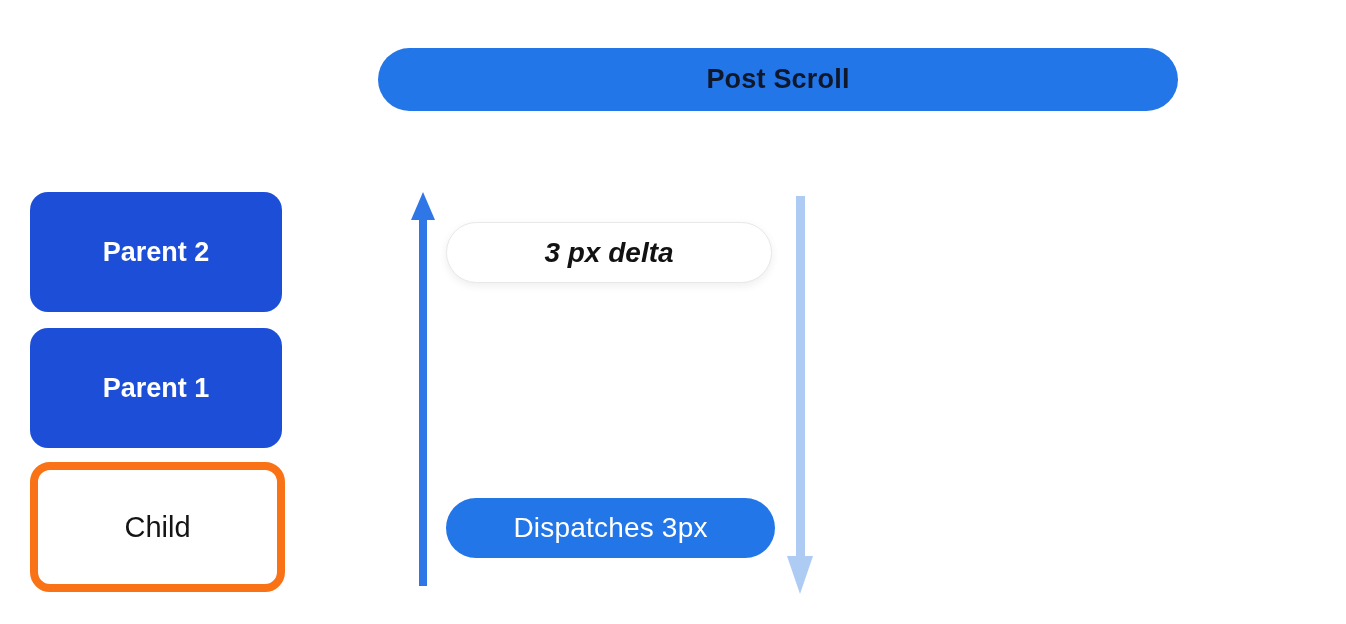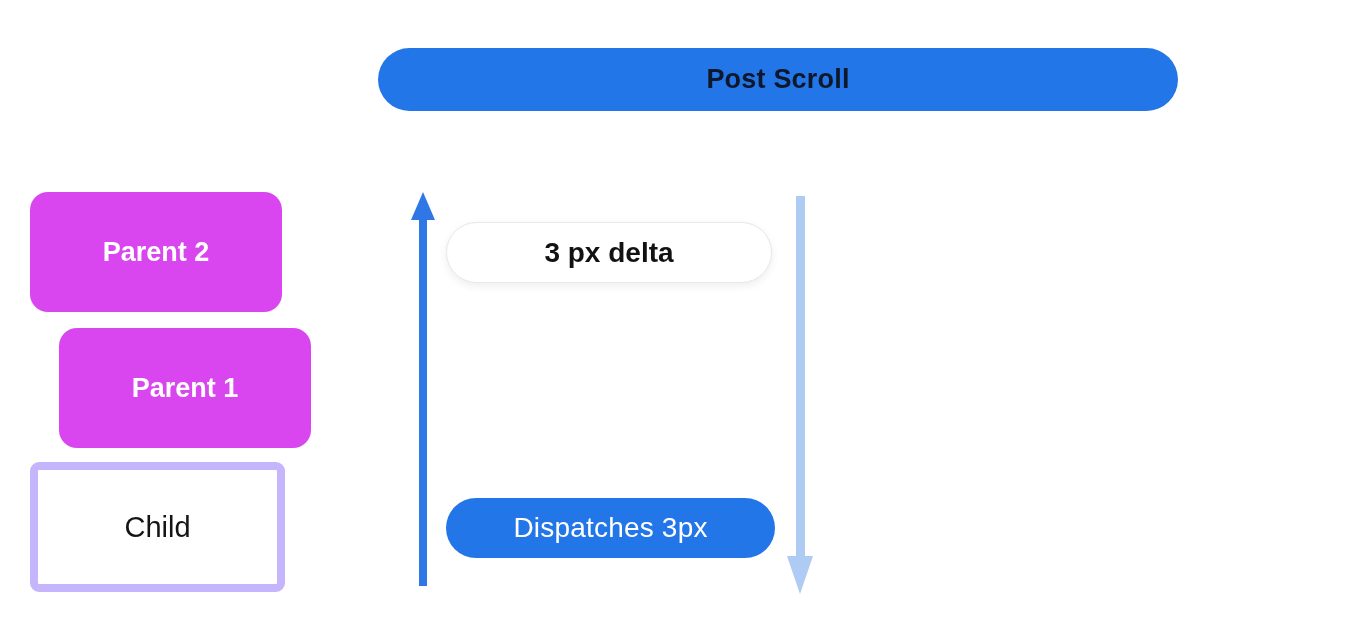--- a/index.html
+++ b/index.html
@@ -43,32 +43,32 @@
     height: 120px;
     border-radius: 18px;
     display: flex;
     align-items: center;
     justify-content: center;
     font-size: 27px;
     font-weight: 700;
     box-sizing: border-box;
   }
   .box-blue {
-    background: #d946ef;
+    background: #1d4ed8;
     color: #ffffff;
   }
   .box-parent2 { top: 192px; }
-  .box-parent1 { top: 328px; margin-left: 29px; }
+  .box-parent1 { top: 328px; }
   .box-child {
     top: 462px;
     width: 255px;
     height: 130px;
     background: #ffffff;
-    border: 8px solid #c4b5fd;
-    border-radius: 9px;
+    border: 8px solid #f97316;
+    border-radius: 20px;
     color: #141414;
     font-weight: 500;
     font-size: 29px;
   }
   
   .arrow-svg {
     position: absolute;
     display: block;
   }
   .up-arrow {
@@ -90,20 +90,21 @@
     border: 1px solid #e8e8e8;
     border-radius: 32px;
     box-shadow: 0 3px 8px rgba(0,0,0,0.07);
     display: flex;
     align-items: center;
     justify-content: center;
     color: #121212;
     font-size: 28px;
     font-weight: 700;
     box-sizing: border-box;
+    font-style: italic;
   }
   .dispatch-pill {
     position: absolute;
     left: 446px;
     top: 498px;
     width: 329px;
     height: 60px;
     background: #2376e8;
     border-radius: 30px;
     display: flex;

